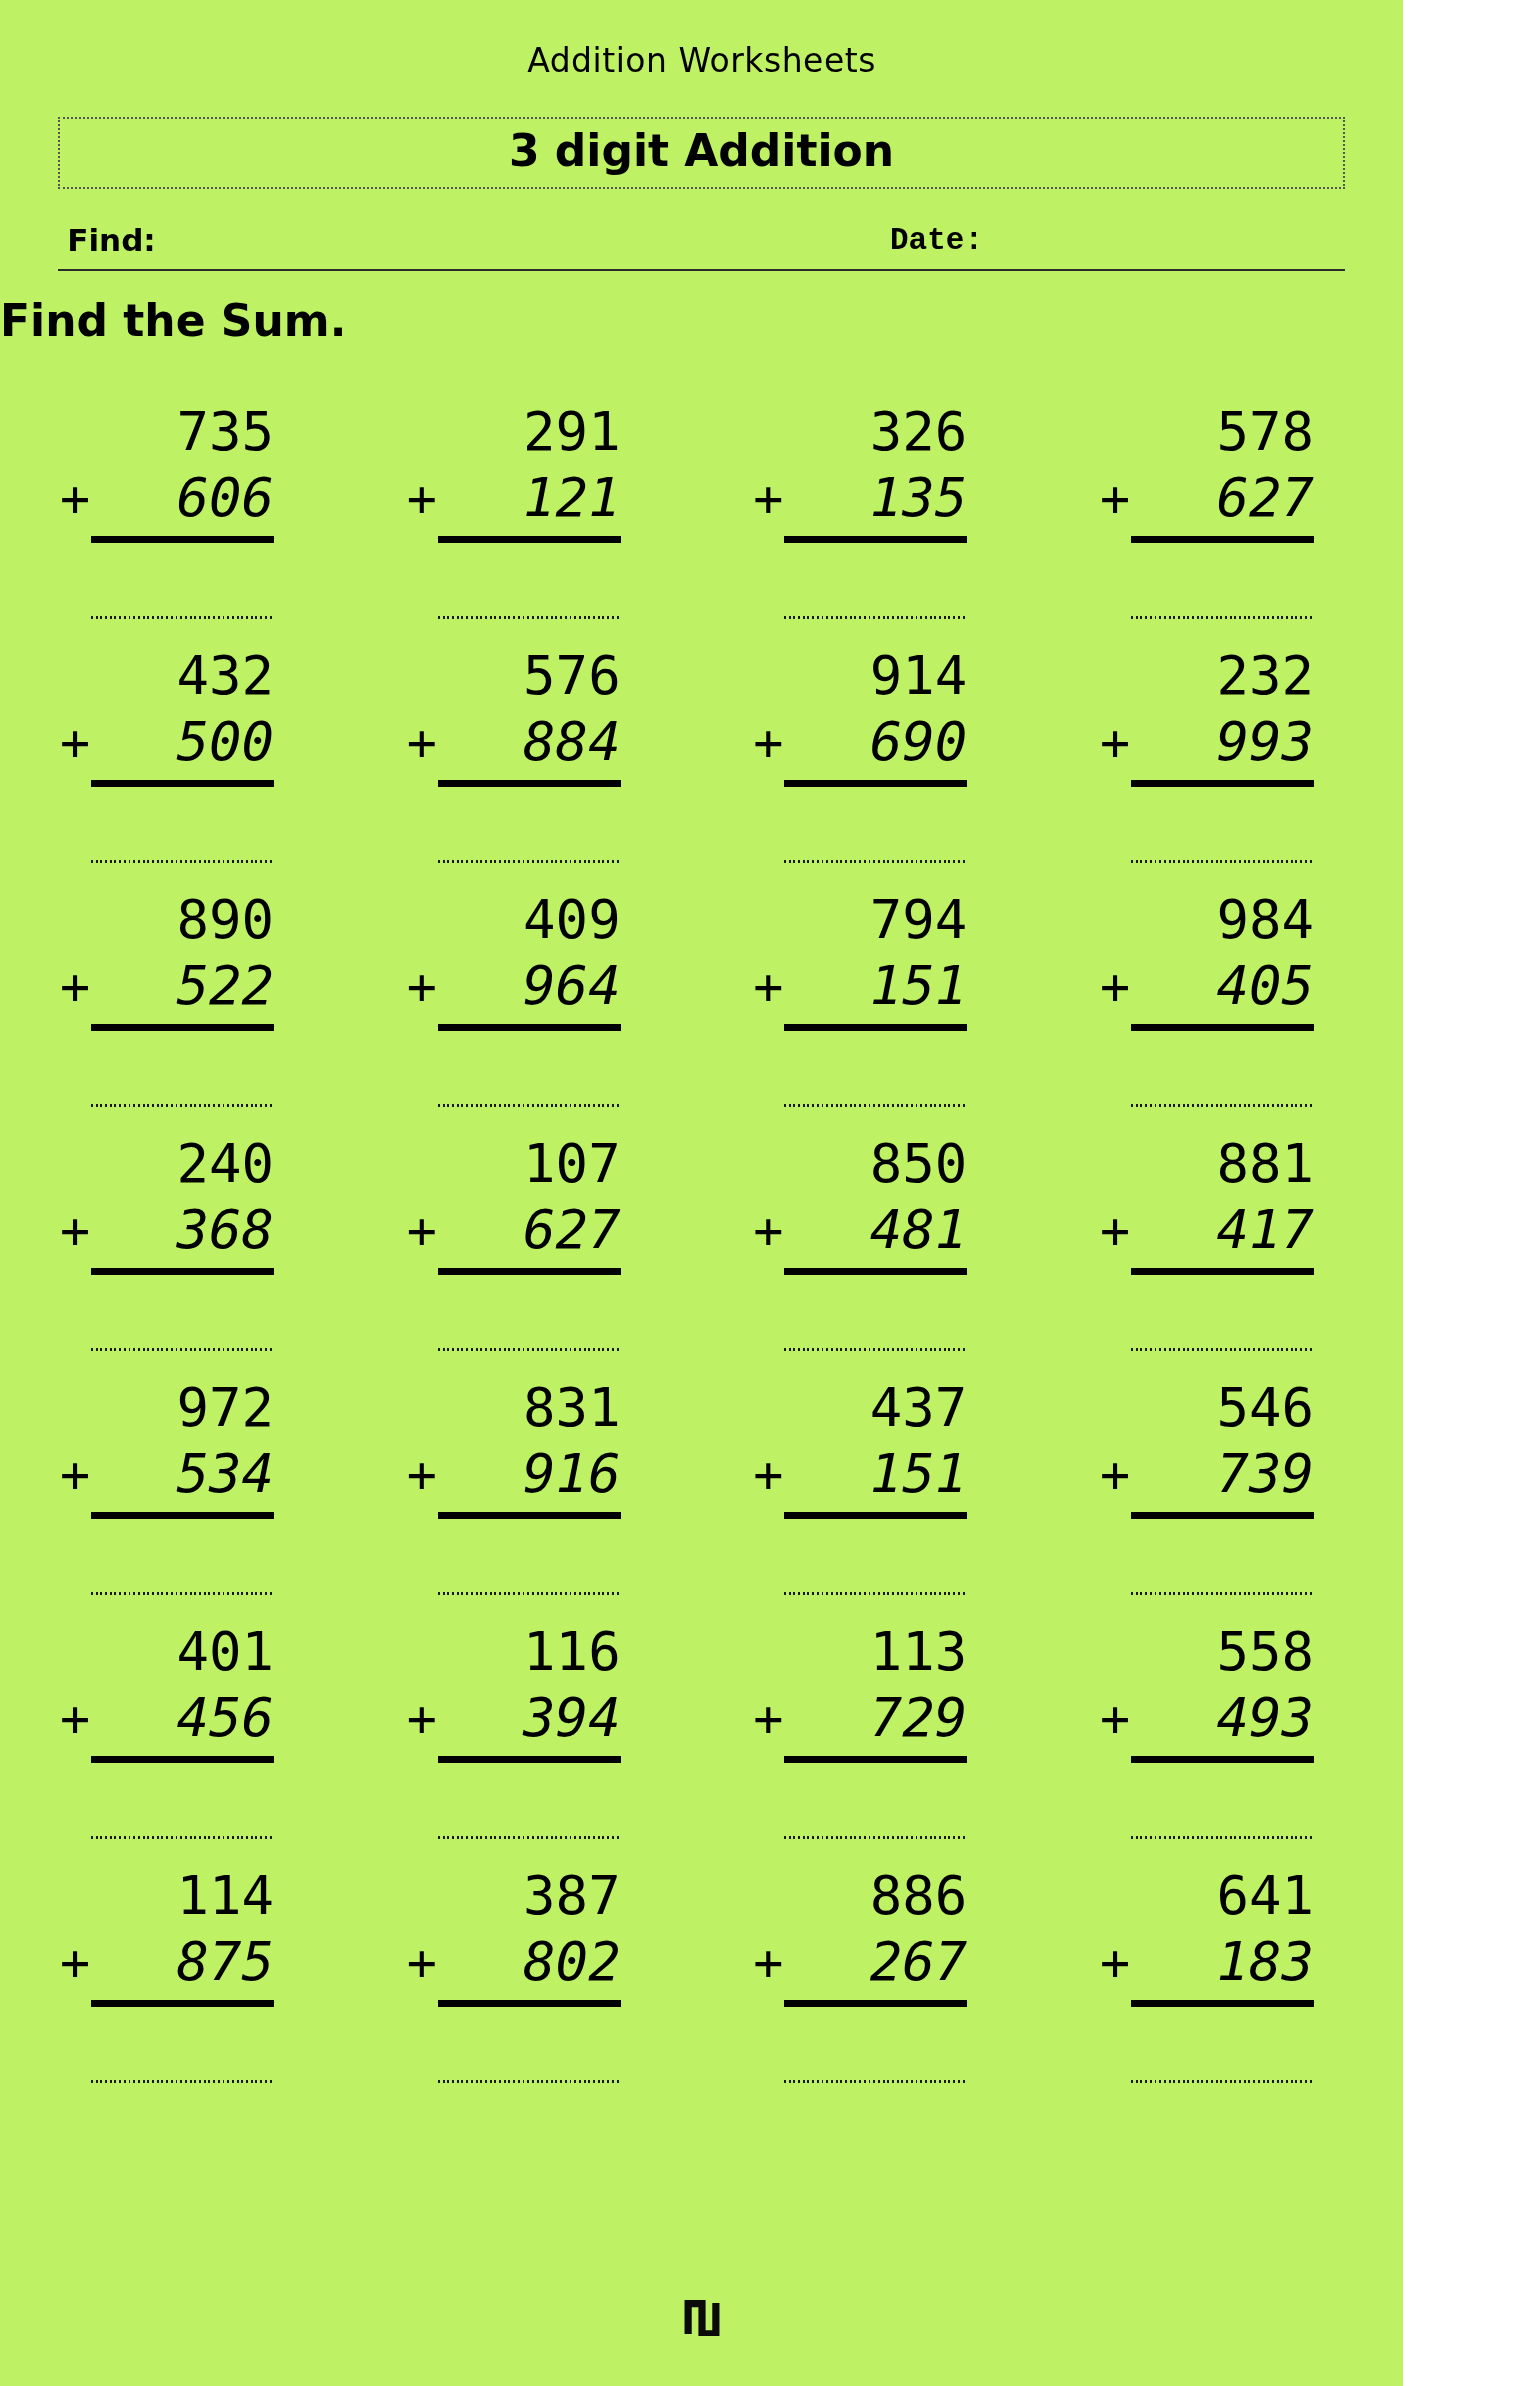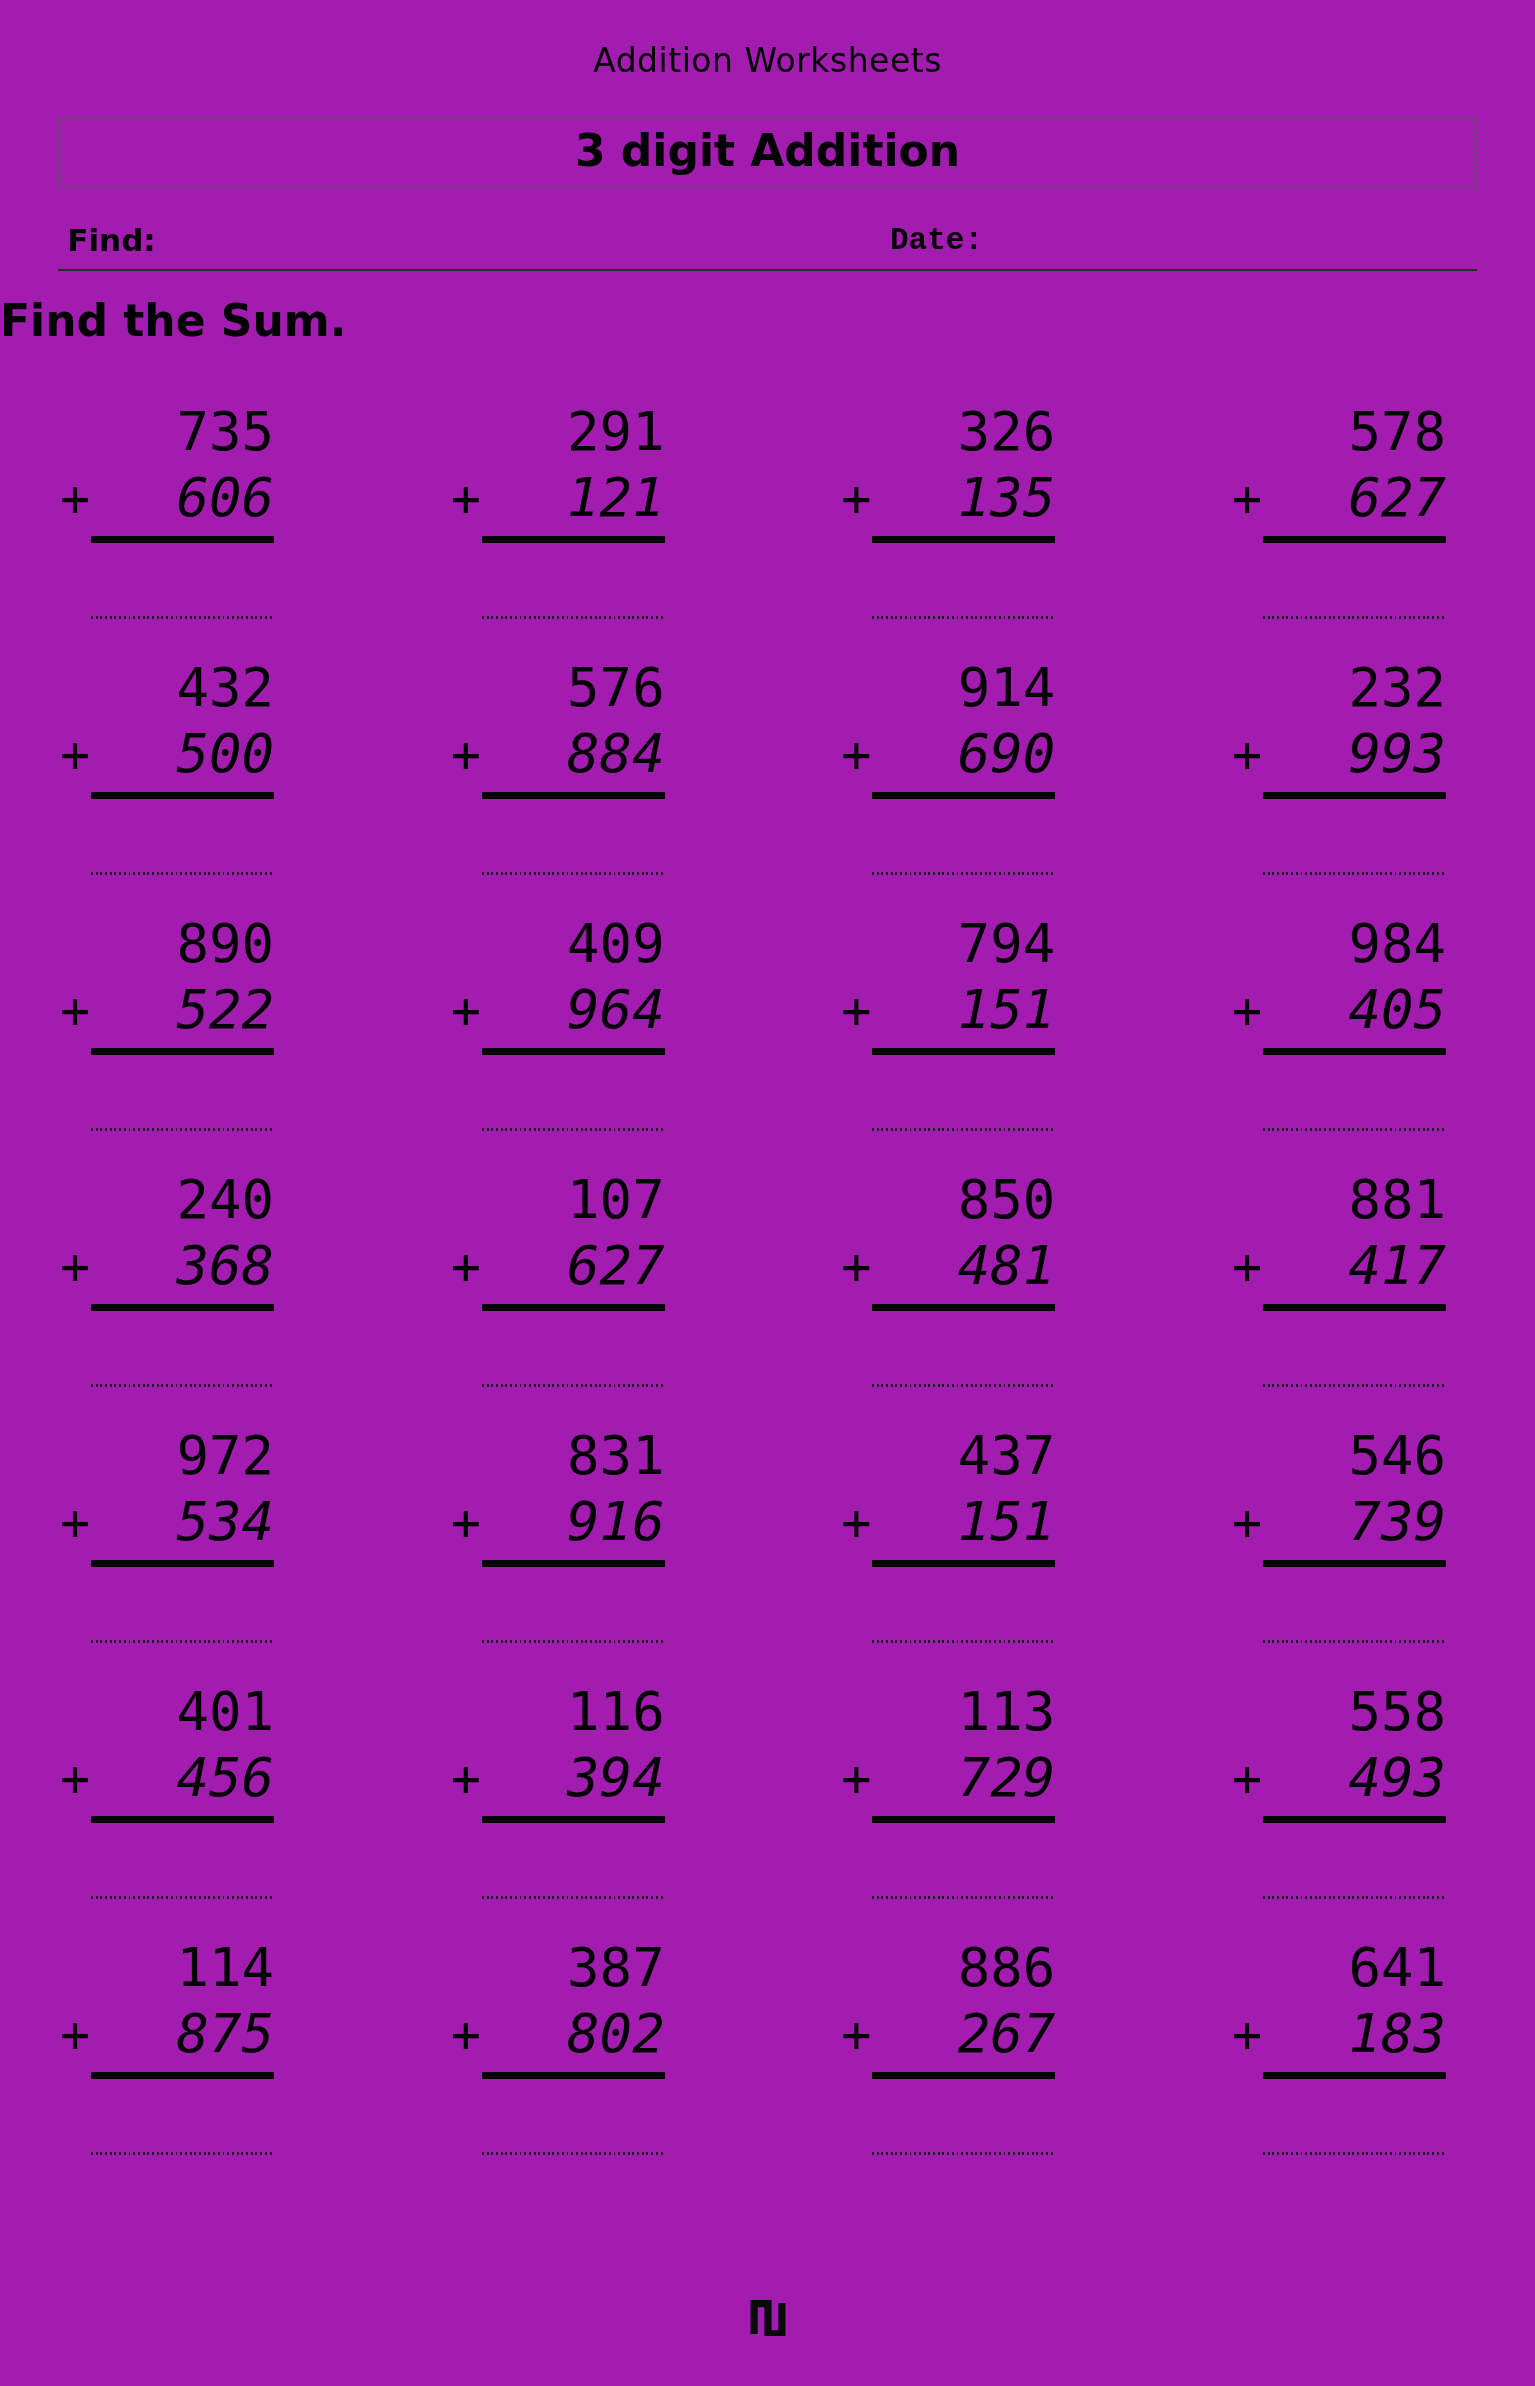--- a/index.html
+++ b/index.html
@@ -2,23 +2,23 @@
 <html style="font-size:15px"><head>
 <meta charset="utf-8">
 <style>
   html, body {
     margin: 0;
     padding: 0;
     background: #ffffff;
   }
   .page {
     position: relative;
-    width: 1535px;
+    width: 1403px;
     height: 2387px;
-    background: #a21caf;
+    background: #bef264;
     color: #000000;
     font-family: "DejaVu Sans", sans-serif;
     overflow: hidden;
   }
   .header-title {
     padding-top: 41px;
     text-align: center;
     font-size: 33px;
     font-weight: 400;
     letter-spacing: 0.5px;
@@ -48,21 +48,21 @@
     margin-top: 24px;
     text-align: left;
     font-size: 44px;
     font-weight: 700;
   }
   .grid {
     margin: 56px 89px 0 60px;
     display: grid;
     grid-template-columns: repeat(4, 214px);
     justify-content: space-between;
-    row-gap: 40px;
+    row-gap: 28px;
   }
   .problem {
     width: 214px;
     height: 216px;
     font-family: "DejaVu Sans Mono", monospace;
     font-size: 54px;
     line-height: 60px;
   }
   .addend-top {
     text-align: right;

